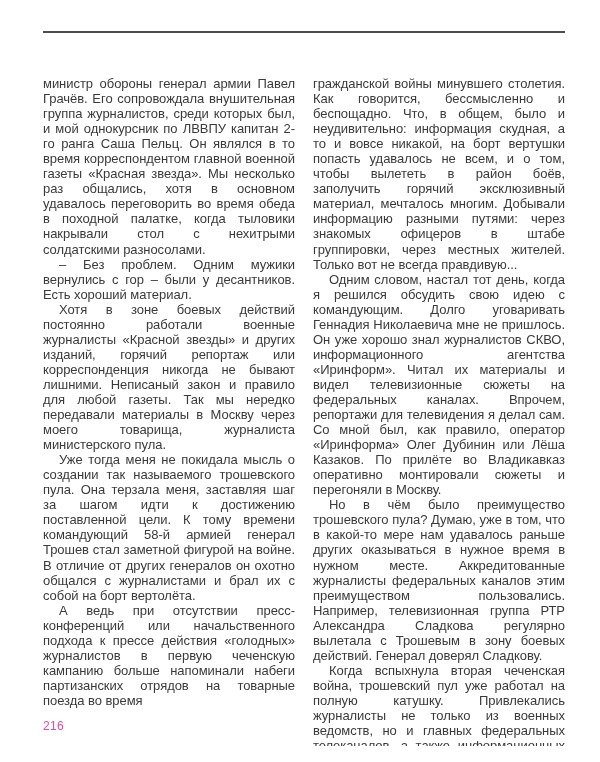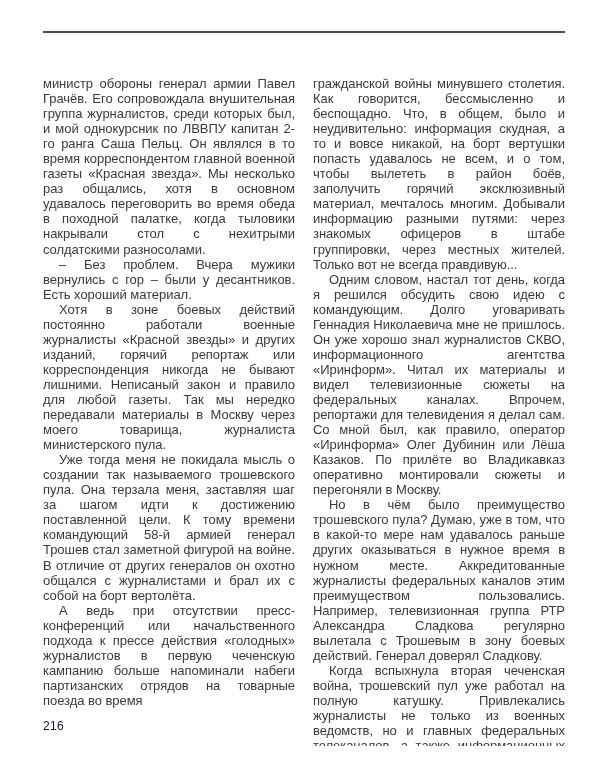--- a/index.html
+++ b/index.html
@@ -51,32 +51,32 @@
   }
   p.para.no-indent {
     text-indent: 0;
   }
   .page-number {
     position: absolute;
     left: 43px;
     top: 719px;
     font-size: 12px;
     letter-spacing: 0.3px;
-    color: #0f172a;
+    color: #ec4899;
   }
 </style>
 </head>
 <body>
 
 <div class="page">
   <div class="top-rule"></div>
   <div class="columns">
     <div class="col" id="col-0">
         <p class="para no-indent" lang="ru">министр обороны генерал армии Павел Грачёв. Его сопровождала внушительная группа журналистов, среди которых был, и мой однокурсник по ЛВВПУ капитан 2-го ранга Саша Пельц. Он являлся в то время корреспондентом главной военной газеты «Красная звезда». Мы несколько раз общались, хотя в основном удавалось переговорить во время обеда в походной палатке, когда тыловики накрывали стол с нехитрыми солдатскими разносолами.</p>
-        <p class="para" lang="ru">– Без проблем. Вчера мужики вернулись с гор – были у десантников. Есть хороший материал.</p>
+        <p class="para" lang="ru">– Без проблем. Одним мужики вернулись с гор – были у десантников. Есть хороший материал.</p>
         <p class="para" lang="ru">Хотя в зоне боевых действий постоянно работали военные журналисты «Красной звезды» и других изданий, горячий репортаж или корреспонденция никогда не бывают лишними. Неписаный закон и правило для любой газеты. Так мы нередко передавали материалы в Москву через моего товарища, журналиста министерского пула.</p>
         <p class="para" lang="ru">Уже тогда меня не покидала мысль о создании так называемого трошевского пула. Она терзала меня, заставляя шаг за шагом идти к достижению поставленной цели. К тому времени командующий 58-й армией генерал Трошев стал заметной фигурой на войне. В отличие от других генералов он охотно общался с журналистами и брал их с собой на борт вертолёта.</p>
         <p class="para" lang="ru">А ведь при отсутствии пресс-конференций или начальственного подхода к прессе действия «голодных» журналистов в первую чеченскую кампанию больше напоминали набеги партизанских отрядов на товарные поезда во время</p>
       </div>
     <div class="col" id="col-1">
         <p class="para no-indent" lang="ru">гражданской войны минувшего столетия. Как говорится, бессмысленно и беспощадно. Что, в общем, было и неудивительно: информация скудная, а то и вовсе никакой, на борт вертушки попасть удавалось не всем, и о том, чтобы вылететь в район боёв, заполучить горячий эксклюзивный материал, мечталось многим. Добывали информацию разными путями: через знакомых офицеров в штабе группировки, через местных жителей. Только вот не всегда правдивую...</p>
         <p class="para" lang="ru">Одним словом, настал тот день, когда я решился обсудить свою идею с командующим. Долго уговаривать Геннадия Николаевича мне не пришлось. Он уже хорошо знал журналистов СКВО, информационного агентства «Иринформ». Читал их материалы и видел телевизионные сюжеты на федеральных каналах. Впрочем, репортажи для телевидения я делал сам. Со мной был, как правило, оператор «Иринформа» Олег Дубинин или Лёша Казаков. По прилёте во Владикавказ оперативно монтировали сюжеты и перегоняли в Москву.</p>
         <p class="para" lang="ru">Но в чём было преимущество трошевского пула? Думаю, уже в том, что в какой-то мере нам удавалось раньше других оказываться в нужное время в нужном месте. Аккредитованные журналисты федеральных каналов этим преимуществом пользовались. Например, телевизионная группа РТР Александра Сладкова регулярно вылетала с Трошевым в зону боевых действий. Генерал доверял Сладкову.</p>
         <p class="para" lang="ru">Когда вспыхнула вторая чеченская война, трошевский пул уже работал на полную катушку. Привлекались журналисты не только из военных ведомств, но и главных федеральных телеканалов, а также информационных агентств. Взять, к примеру, боевые действия в Кадарской</p>
       </div>

